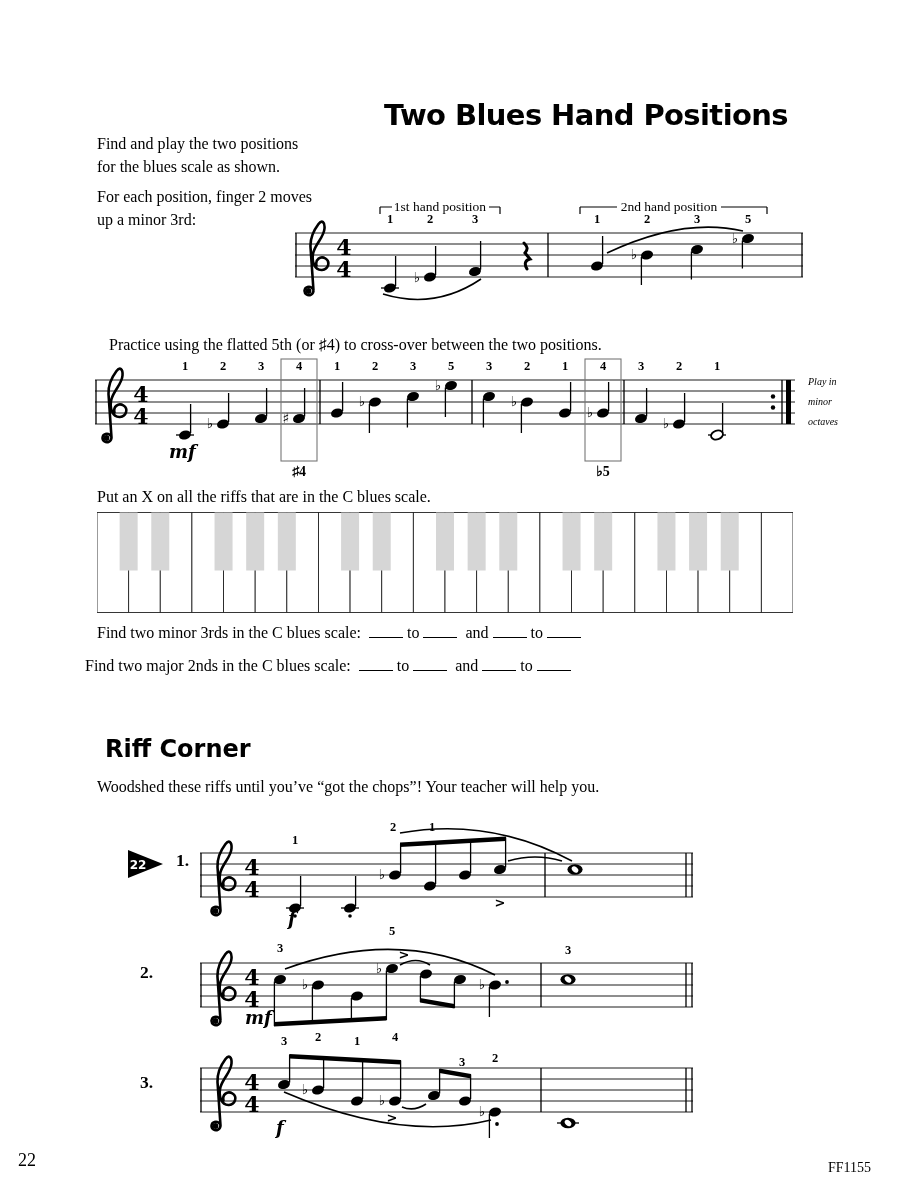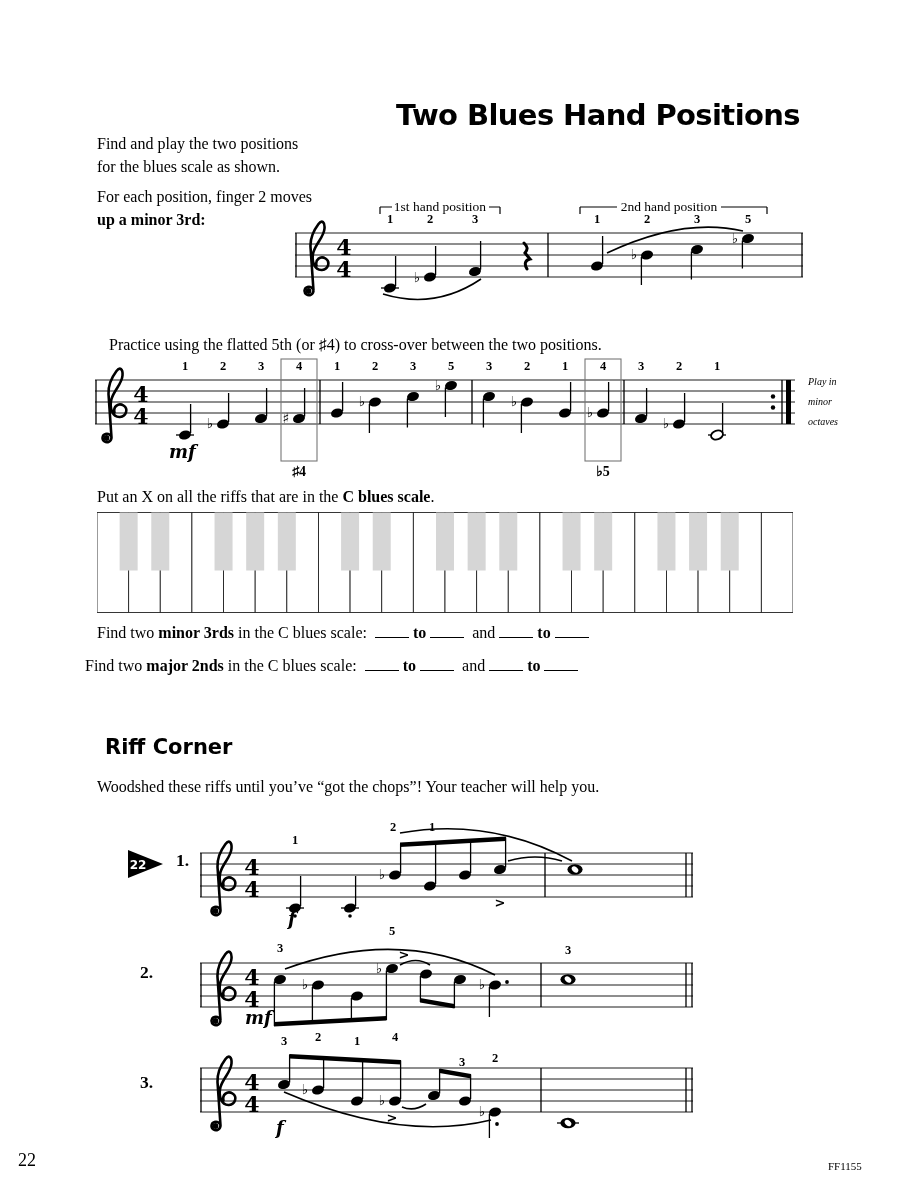--- a/index.html
+++ b/index.html
@@ -1,27 +1,27 @@
 <!DOCTYPE html>
 <html><head>
 <meta charset="utf-8">
 <style>
   html,body{margin:0;padding:0;background:#e8e8e8}
   #page{position:relative;width:900px;height:1200px;background:#ffffff;
         font-family:"Liberation Serif","DejaVu Sans",serif;color:#000;overflow:hidden}
   .abs{position:absolute}
   .title{font-family:"DejaVu Sans",sans-serif;font-weight:bold;font-size:29px;letter-spacing:-0.6px;white-space:nowrap}
-  .h2{font-family:"DejaVu Sans",sans-serif;font-weight:bold;font-size:21px}
+  .h2{font-family:"DejaVu Sans",sans-serif;font-weight:bold;font-size:24px}
   .body{font-size:16px;line-height:22.5px}
-  .b{font-weight:bold}
+  .b{font-weight:normal}
   .rlabel{font-weight:bold;font-size:17.5px}
   .side{font-style:italic;font-size:10px;line-height:20px}
   .blank{display:inline-block;width:34px;height:14px;border-bottom:1.6px solid #000;margin:0 4px;vertical-align:baseline}
   .footer-num{font-size:18px}
-  .cat{font-size:11px}
+  .cat{font-size:14px}
   
   .sline{stroke:#1c1c1c;stroke-width:1}
   .stem{stroke:#000;stroke-width:1.3}
   .bar{stroke:#000;stroke-width:1.3}
   .slur{stroke:#000;stroke-width:1.6;fill:none}
   .brk{stroke:#000;stroke-width:1.2}
   .ledger{stroke:#000;stroke-width:1.3}
   .fing{font:bold 12.5px "Liberation Serif",serif;text-anchor:middle}
   .tsig{font:bold 22px "DejaVu Serif",serif;text-anchor:middle}
   .acc{font:14px "DejaVu Sans",sans-serif;text-anchor:middle}
@@ -45,21 +45,21 @@
       <path id="qrest" fill="none" stroke="#000" stroke-width="3" stroke-linecap="round" d="M 1 -12 C 5 -8,5 -6,2 -2 L 7 4 C 2 5,1 9,4 14"></path>
       <ellipse id="nh" rx="6.1" ry="4.4" fill="#000"></ellipse>
       <ellipse id="nhopen" rx="6.1" ry="4.4" fill="#fff" stroke="#000" stroke-width="1.8"></ellipse>
       <g id="whole">
         <ellipse rx="7.6" ry="5.2" fill="#000"></ellipse>
         <ellipse rx="3.7" ry="2.6" transform="rotate(40)" fill="#fff"></ellipse>
       </g>
     </defs>
   </svg>
 
-  <div class="abs title" style="left:380px;top:98px;width:420px;text-align:right">Two Blues Hand Positions</div>
+  <div class="abs title" style="left:368px;top:98px;width:420px;text-align:right">Two Blues Hand Positions</div>
 
   <div class="abs body" style="left:97px;top:133px">
     <div>Find and play the two positions</div>
     <div>for the blues scale as shown.</div>
   </div>
 
   <div class="abs body" style="left:97px;top:186px">
     <div>For each position, finger 2 moves</div>
     <div class="b">up a minor 3rd:</div>
   </div>

